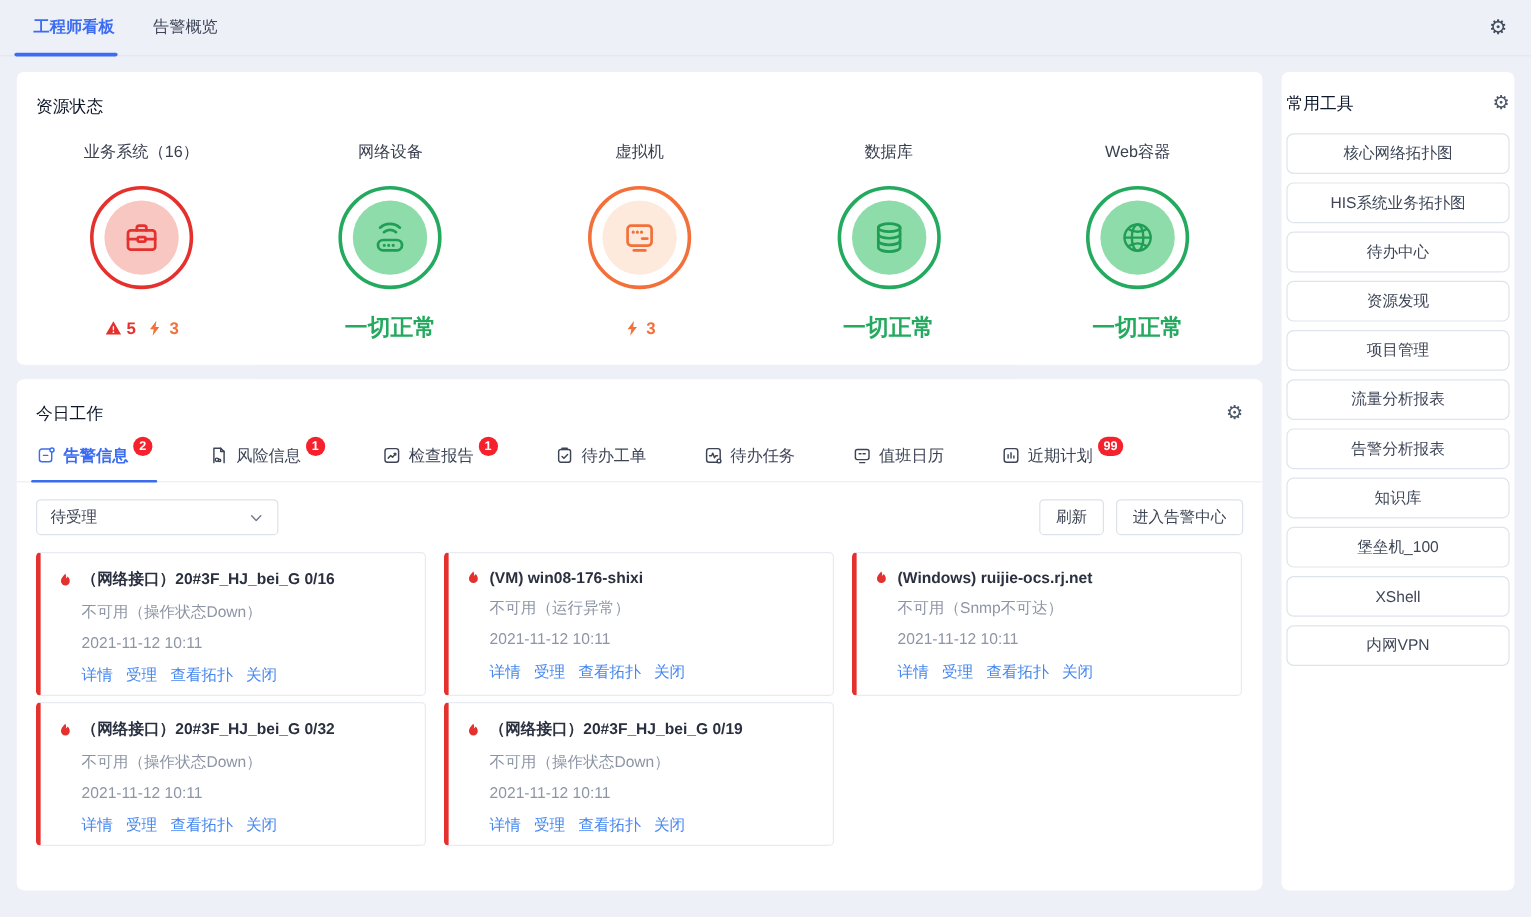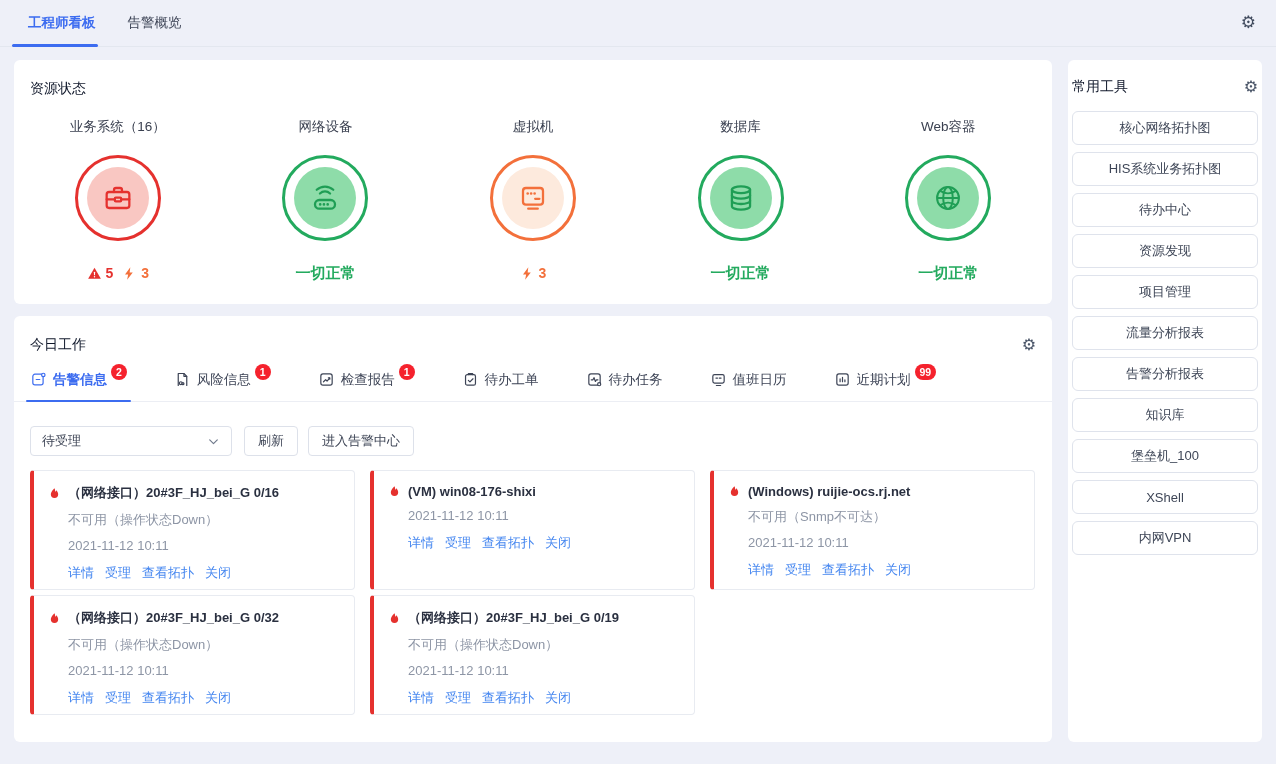--- a/index.html
+++ b/index.html
@@ -55,21 +55,21 @@
     display:flex; align-items:center; justify-content:center;
   }
   .ring-inner svg { width:32px; height:32px; }
   .state-critical .ring { border-color:#e5312e; }
   .state-critical .ring-inner { background:#f9c7c2; color:#e5312e; }
   .state-ok .ring { border-color:#23aa5e; }
   .state-ok .ring-inner { background:#8edca9; color:#1f9e55; }
   .state-warning .ring { border-color:#f3703b; }
   .state-warning .ring-inner { background:#fdeadd; color:#f3703b; }
   .res-status { margin-top:22px; height:20px; display:flex; align-items:center; gap:9px; }
-  .ok-text { font-size:15px; font-weight:bold; color:#23aa5e; }
+  .ok-text { font-size:19px; font-weight:bold; color:#23aa5e; }
   .cnt { display:flex; align-items:center; gap:4px; font-size:14px; font-weight:bold; }
   .cnt.red { color:#e5312e; }
   .cnt.orange { color:#f3703b; }
   .cnt svg { width:15px; height:15px; }
 
   
   .today-head { display:flex; justify-content:space-between; align-items:center; padding:20px 16px 0 16px; }
   .panel-gear { font-size:16px; color:#4a5568; cursor:pointer; line-height:1; }
   .work-tabs {
     display:flex; gap:47px; padding:0 16px; margin-top:16px;
@@ -84,21 +84,21 @@
   .work-tab.active { color:#3c6cf0; font-weight:bold; }
   .work-tab.active::after {
     content:""; position:absolute; left:-4px; right:-4px; bottom:-1px;
     height:2.5px; background:#3c6cf0; border-radius:2px;
   }
   .tab-badge {
     background:#f5222d; color:#fff; font-size:10.5px; font-weight:bold;
     border-radius:9px; padding:1.5px 5px; line-height:1.2;
     position:relative; top:-6px; margin-left:-2px;
   }
-  .filter-row { display:flex; justify-content:flex-start; align-items:center; margin:24px 16px 0 16px; }
+  .filter-row { display:flex; justify-content:space-between; align-items:center; margin:14px 16px 0 16px; }
   .select-box {
     width:202px; height:30px; border:1px solid #dde1ea; border-radius:4px;
     background:#fff; display:flex; align-items:center; justify-content:space-between;
     padding:0 11px; font-size:13px; color:#3e4556; cursor:pointer;
   }
   .select-box svg { width:13px; height:13px; color:#707a8c; }
   .btn-group { display:flex; gap:10px;padding-left:12px; }
   .btn {
     height:30px; padding:0 13px; background:#fff; border:1px solid #dde1ea;
     border-radius:4px; font-size:13px; color:#3e4556; cursor:pointer;
@@ -352,20 +352,21 @@
         </div>
       </div>
 
       <div class="alert-card">
         <div class="card-title-row">
           <svg viewBox="0 0 24 24" fill="currentColor">
               <path d="M12 2.2s1.2 2.6 1.2 4.6c0 1.3-.7 2.4-.7 2.4s2.2-1 3.1-3c1.8 2.1 3.2 4.8 3.2 7.1a6.8 6.8 0 0 1-13.6 0c0-3.6 2.7-6.6 4.2-8.4C10.3 3.8 12 2.2 12 2.2z"></path>
             </svg>
           <span class="card-title">(VM) win08-176-shixi</span>
         </div>
+        <div class="card-line">不可用（运行异常）</div>
         <div class="card-line">2021-11-12 10:11</div>
         <div class="card-actions">
           <a>详情</a>
           <a>受理</a>
           <a>查看拓扑</a>
           <a>关闭</a>
         </div>
       </div>
 
       <div class="alert-card">

